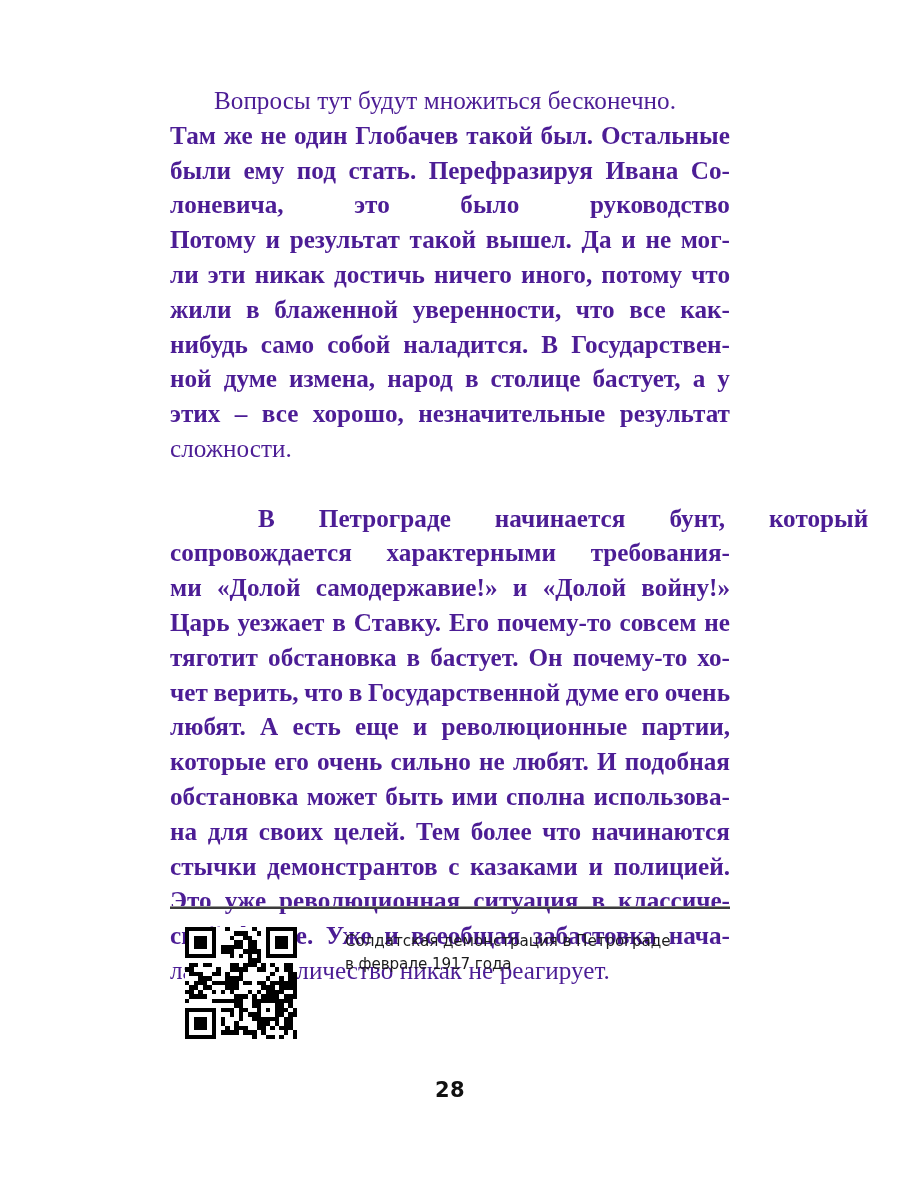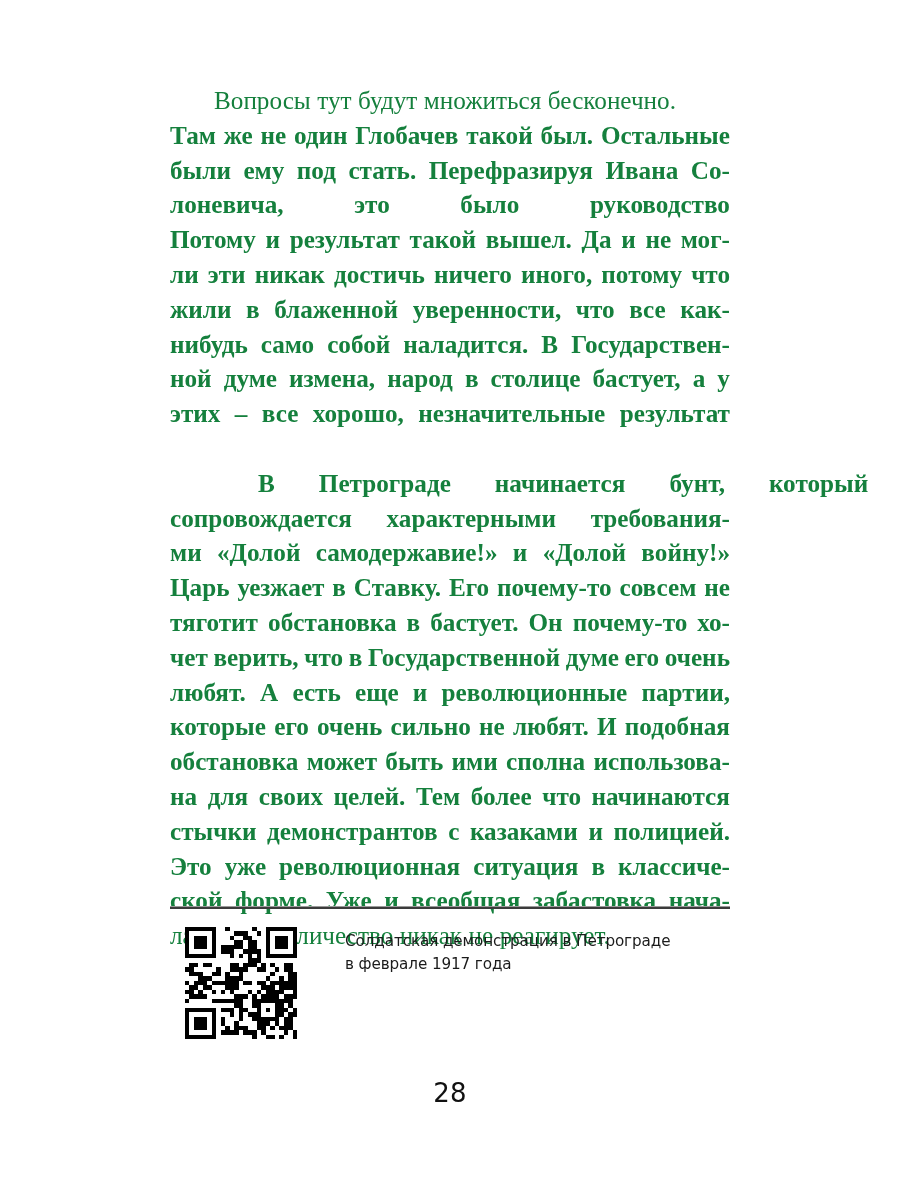--- a/index.html
+++ b/index.html
@@ -32,21 +32,21 @@
     top: 84px;
     width: 560px;
   }
   .para {
     margin: 0;
     font-family: "Liberation Serif", serif;
     font-size: 25.2px;
     line-height: 34.8px;
     text-align: justify;
     text-indent: 44px;
-    color: #15803d;
+    color: #4c1d95;
     hyphens: manual;
     word-spacing: 0.2px;
   }
   
   .para:after { content: ""; display: inline-block; width: 100%; }
 
   
   .line {
     display: block;
     text-indent: 0;
@@ -108,22 +108,22 @@
   .caption .cline { display: block; white-space: nowrap; margin-left: 25px; }
 
   
   .folio {
     position: absolute;
     left: 0;
     top: 1078px;
     width: 900px;
     text-align: center;
     font-family: "DejaVu Sans", sans-serif;
-    font-weight: normal;
-    font-size: 26px;
+    font-weight: bold;
+    font-size: 21px;
     color: #111111;
     letter-spacing: 0.3px;
   }
 </style>
 </head>
 <body>
 
 <div class="page">
 
   <div class="textblock">
@@ -204,20 +204,21 @@
           <span>у</span>
         </span>
         <span class="line j">
           <span>этих</span>
           <span>–</span>
           <span>все</span>
           <span>хорошо,</span>
           <span>незначительные</span>
           <span>результат</span>
         </span>
+        <span class="line last">сложности.</span>
       </p>
     <p class="para" id="p2" style="text-indent: 0px;">
         <span class="line j indent">
           <span>В</span>
           <span>Петрограде</span>
           <span>начинается</span>
           <span>бунт,</span>
           <span>который</span>
         </span>
         <span class="line j">

